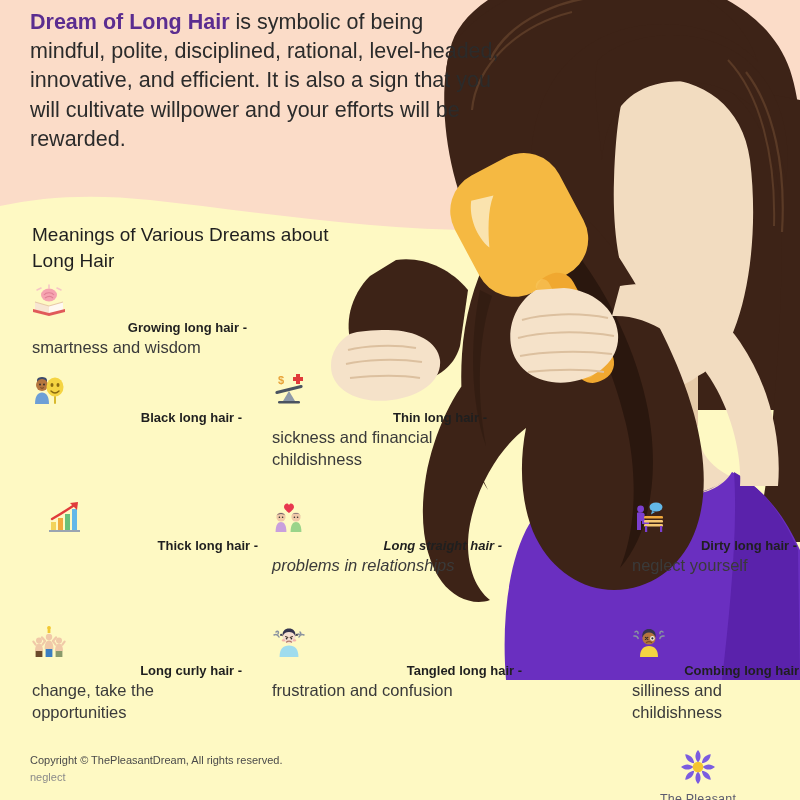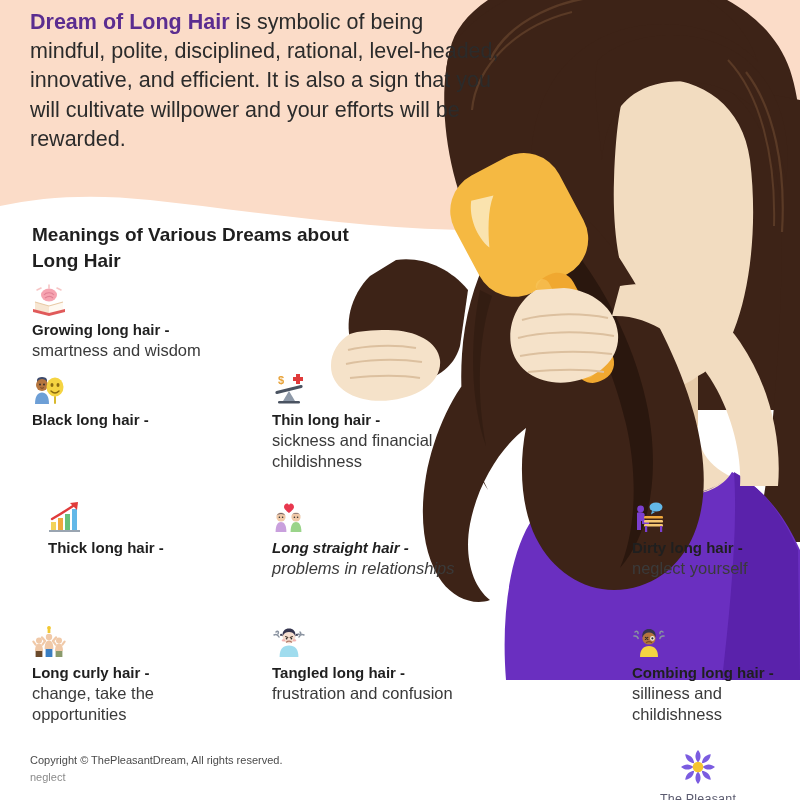--- a/index.html
+++ b/index.html
@@ -2,44 +2,44 @@
 <html><head>
 <meta charset="utf-8">
 <style>
   html,body{margin:0;padding:0;}
   body{
     width:800px;height:800px;overflow:hidden;
     font-family:"Liberation Sans", sans-serif;
     background:#d8fafc;
     position:relative;
   }
-  #canvas{position:relative;width:800px;height:800px;overflow:hidden;background:#ffffff;}
+  #canvas{position:relative;width:800px;height:800px;overflow:hidden;background:#fef9c3;}
 
   
   .peach-bg{position:absolute;left:0;top:0;width:800px;height:260px;z-index:1;}
   .illus{position:absolute;left:330px;top:-10px;width:480px;height:690px;z-index:2;pointer-events:none;}
 
   
   .header-text{
     position:absolute;left:30px;top:8px;width:470px;z-index:6;
     font-size:21.5px;line-height:1.36;color:#2b2b2b;
   }
   .header-text .hl{color:#5b2d90;font-weight:bold;}
 
   
   .section-title{
     position:absolute;left:32px;top:222px;width:340px;z-index:6;
-    font-size:19px;font-weight:bold;line-height:1.35;color:#1f1f1f;
+    font-size:19px;font-weight:normal;line-height:1.35;color:#1f1f1f;
   }
 
   
   .item{position:absolute;z-index:6;}
   .item .ico{display:block;height:34px;margin-bottom:4px;}
   .item .ico svg{display:block;}
-  .item .ttl{font-size:15px;font-weight:bold;color:#1f1f1f;line-height:1.3;}
+  .item .ttl{font-size:13px;font-weight:bold;color:#1f1f1f;line-height:1.3;text-align:right;}
   .item .sub{font-size:16.5px;color:#3a3a3a;line-height:1.32;}
 
   
   .footer-copy{position:absolute;left:30px;top:752px;z-index:6;font-size:11px;color:#4a4a4a;line-height:1.5;}
   .footer-copy .fk{color:#8a8a8a;}
   .logo{position:absolute;left:660px;top:748px;z-index:6;display:flex;align-items:center;gap:7px;flex-direction:column;}
   .logo .mark{width:38px;height:38px;flex:0 0 38px;}
   .logo .wordmark{line-height:1;}
   .logo .lw1{font-size:12.5px;color:#5a5a6e;letter-spacing:.2px;display:block;margin-bottom:1px;}
   .logo .lw2{font-size:23px;font-weight:bold;color:#6a44e0;display:block;letter-spacing:-.3px;}

